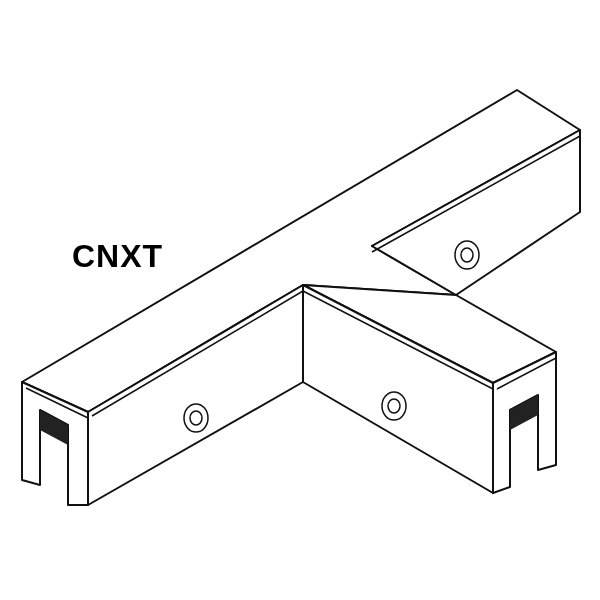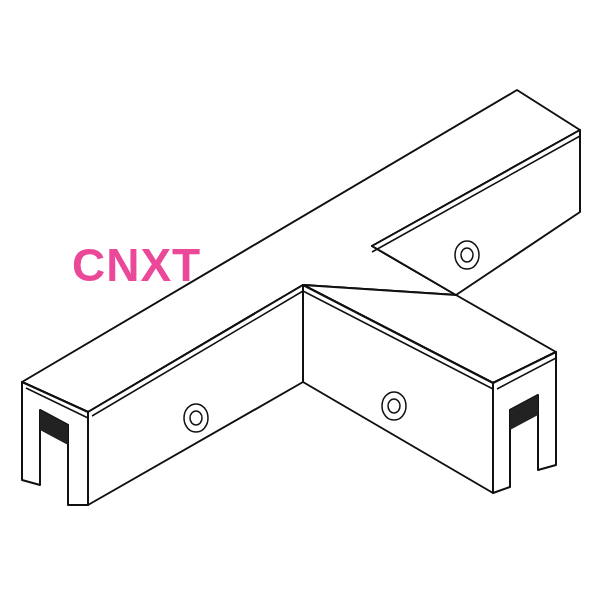--- a/index.html
+++ b/index.html
@@ -1,17 +1,17 @@
 <!DOCTYPE html>
 <html><head>
 <meta charset="utf-8">
 <style>
   html, body { margin:0; padding:0; background:#ffffff; }
   body { width:600px; height:600px; position:relative; overflow:hidden; font-family:"Liberation Sans", sans-serif; }
-  .label { position:absolute; left:72px; top:238px; font-size:46px; font-weight:bold; color:#ec4899; letter-spacing:1px; font-family:"Liberation Sans", sans-serif; }
+  .label { position:absolute; left:72px; top:238px; font-size:32px; font-weight:bold; color:#000000; letter-spacing:1px; font-family:"Liberation Sans", sans-serif; }
   svg { position:absolute; left:0; top:0; }
 </style>
 </head>
 <body>
 
 <div class="label">CNXT</div>
 
 <svg width="600" height="600" viewBox="0 0 600 600">
   <g fill="#ffffff" stroke="#111" stroke-width="2" stroke-linejoin="round">
 

